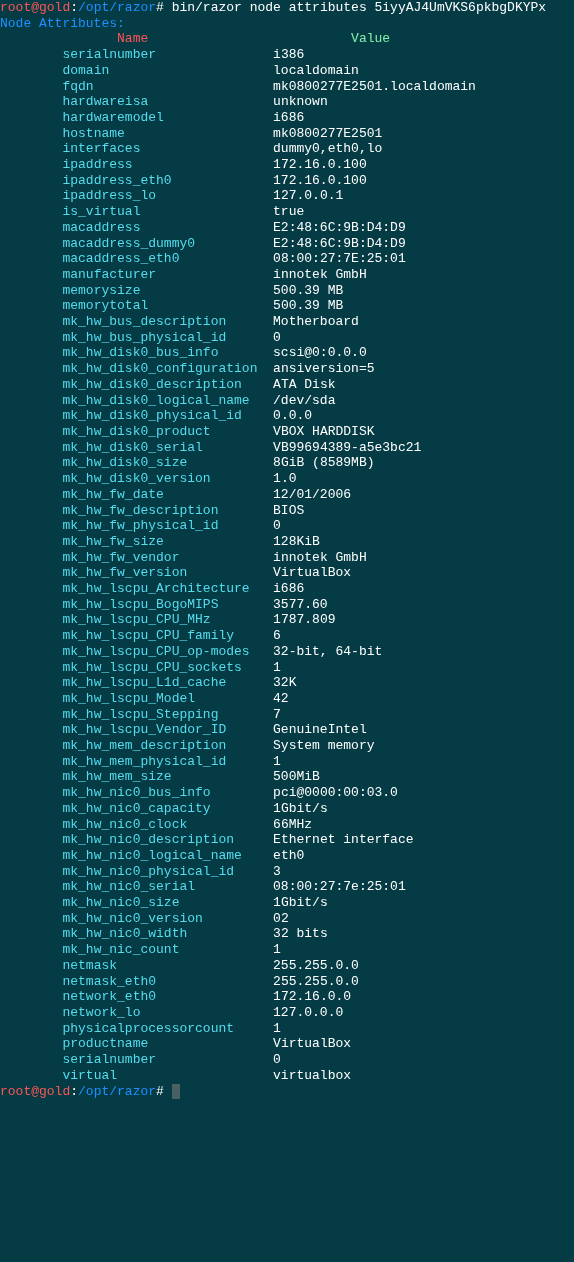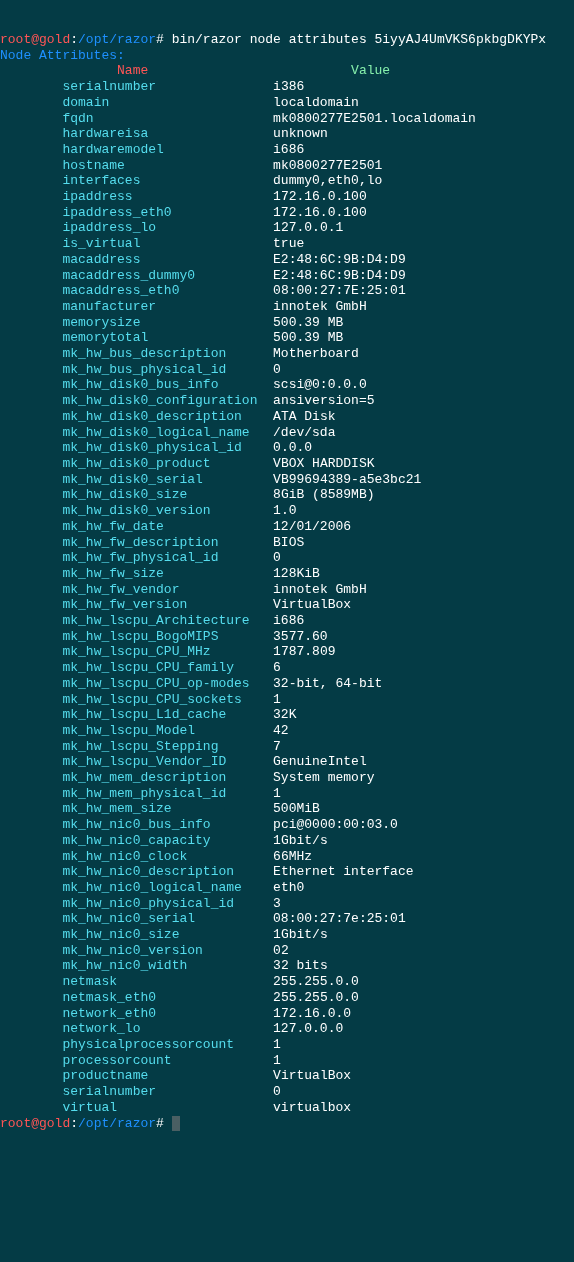--- a/index.html
+++ b/index.html
@@ -12,21 +12,20 @@
       font-family: 'Menlo', 'Monaco', 'Courier New', monospace;
       font-size: 13px;
       line-height: 15.7px;
       width: 574px;
       height: 1262px;
       overflow: hidden;
       color: #ffffff;
     }
     .terminal {
       padding: 0;
-      margin-top: 32px;
     }
     .prompt-line {
       white-space: pre;
     }
     .prompt {
       color: #ff5555;
     }
     .path {
       color: #1e90ff;
     }
@@ -121,24 +120,24 @@
       <div class="row">        <span class="attr-name">mk_hw_nic0_bus_info</span>        <span class="attr-value">pci@0000:00:03.0</span></div>
       <div class="row">        <span class="attr-name">mk_hw_nic0_capacity</span>        <span class="attr-value">1Gbit/s</span></div>
       <div class="row">        <span class="attr-name">mk_hw_nic0_clock</span>           <span class="attr-value">66MHz</span></div>
       <div class="row">        <span class="attr-name">mk_hw_nic0_description</span>     <span class="attr-value">Ethernet interface</span></div>
       <div class="row">        <span class="attr-name">mk_hw_nic0_logical_name</span>    <span class="attr-value">eth0</span></div>
       <div class="row">        <span class="attr-name">mk_hw_nic0_physical_id</span>     <span class="attr-value">3</span></div>
       <div class="row">        <span class="attr-name">mk_hw_nic0_serial</span>          <span class="attr-value">08:00:27:7e:25:01</span></div>
       <div class="row">        <span class="attr-name">mk_hw_nic0_size</span>            <span class="attr-value">1Gbit/s</span></div>
       <div class="row">        <span class="attr-name">mk_hw_nic0_version</span>         <span class="attr-value">02</span></div>
       <div class="row">        <span class="attr-name">mk_hw_nic0_width</span>           <span class="attr-value">32 bits</span></div>
+      <div class="row">        <span class="attr-name">mk_hw_nic_count</span>            <span class="attr-value">1</span></div>
       <div class="row">        <span class="attr-name">netmask</span>                    <span class="attr-value">255.255.0.0</span></div>
       <div class="row">        <span class="attr-name">netmask_eth0</span>               <span class="attr-value">255.255.0.0</span></div>
       <div class="row">        <span class="attr-name">network_eth0</span>               <span class="attr-value">172.16.0.0</span></div>
       <div class="row">        <span class="attr-name">network_lo</span>                 <span class="attr-value">127.0.0.0</span></div>
       <div class="row">        <span class="attr-name">physicalprocessorcount</span>     <span class="attr-value">1</span></div>
-      <div class="row">        <span class="attr-name">processorcount</span>             <span class="attr-value">1</span></div>
       <div class="row">        <span class="attr-name">productname</span>                <span class="attr-value">VirtualBox</span></div>
       <div class="row">        <span class="attr-name">serialnumber</span>               <span class="attr-value">0</span></div>
       <div class="row">        <span class="attr-name">virtual</span>                    <span class="attr-value">virtualbox</span></div>
     </div>
   <div class="prompt-line"><span class="prompt">root@gold</span><span class="cmd">:</span><span class="path">/opt/razor</span><span class="cmd"># </span><span class="cursor"></span></div>
 </div>
 
 </body></html>

